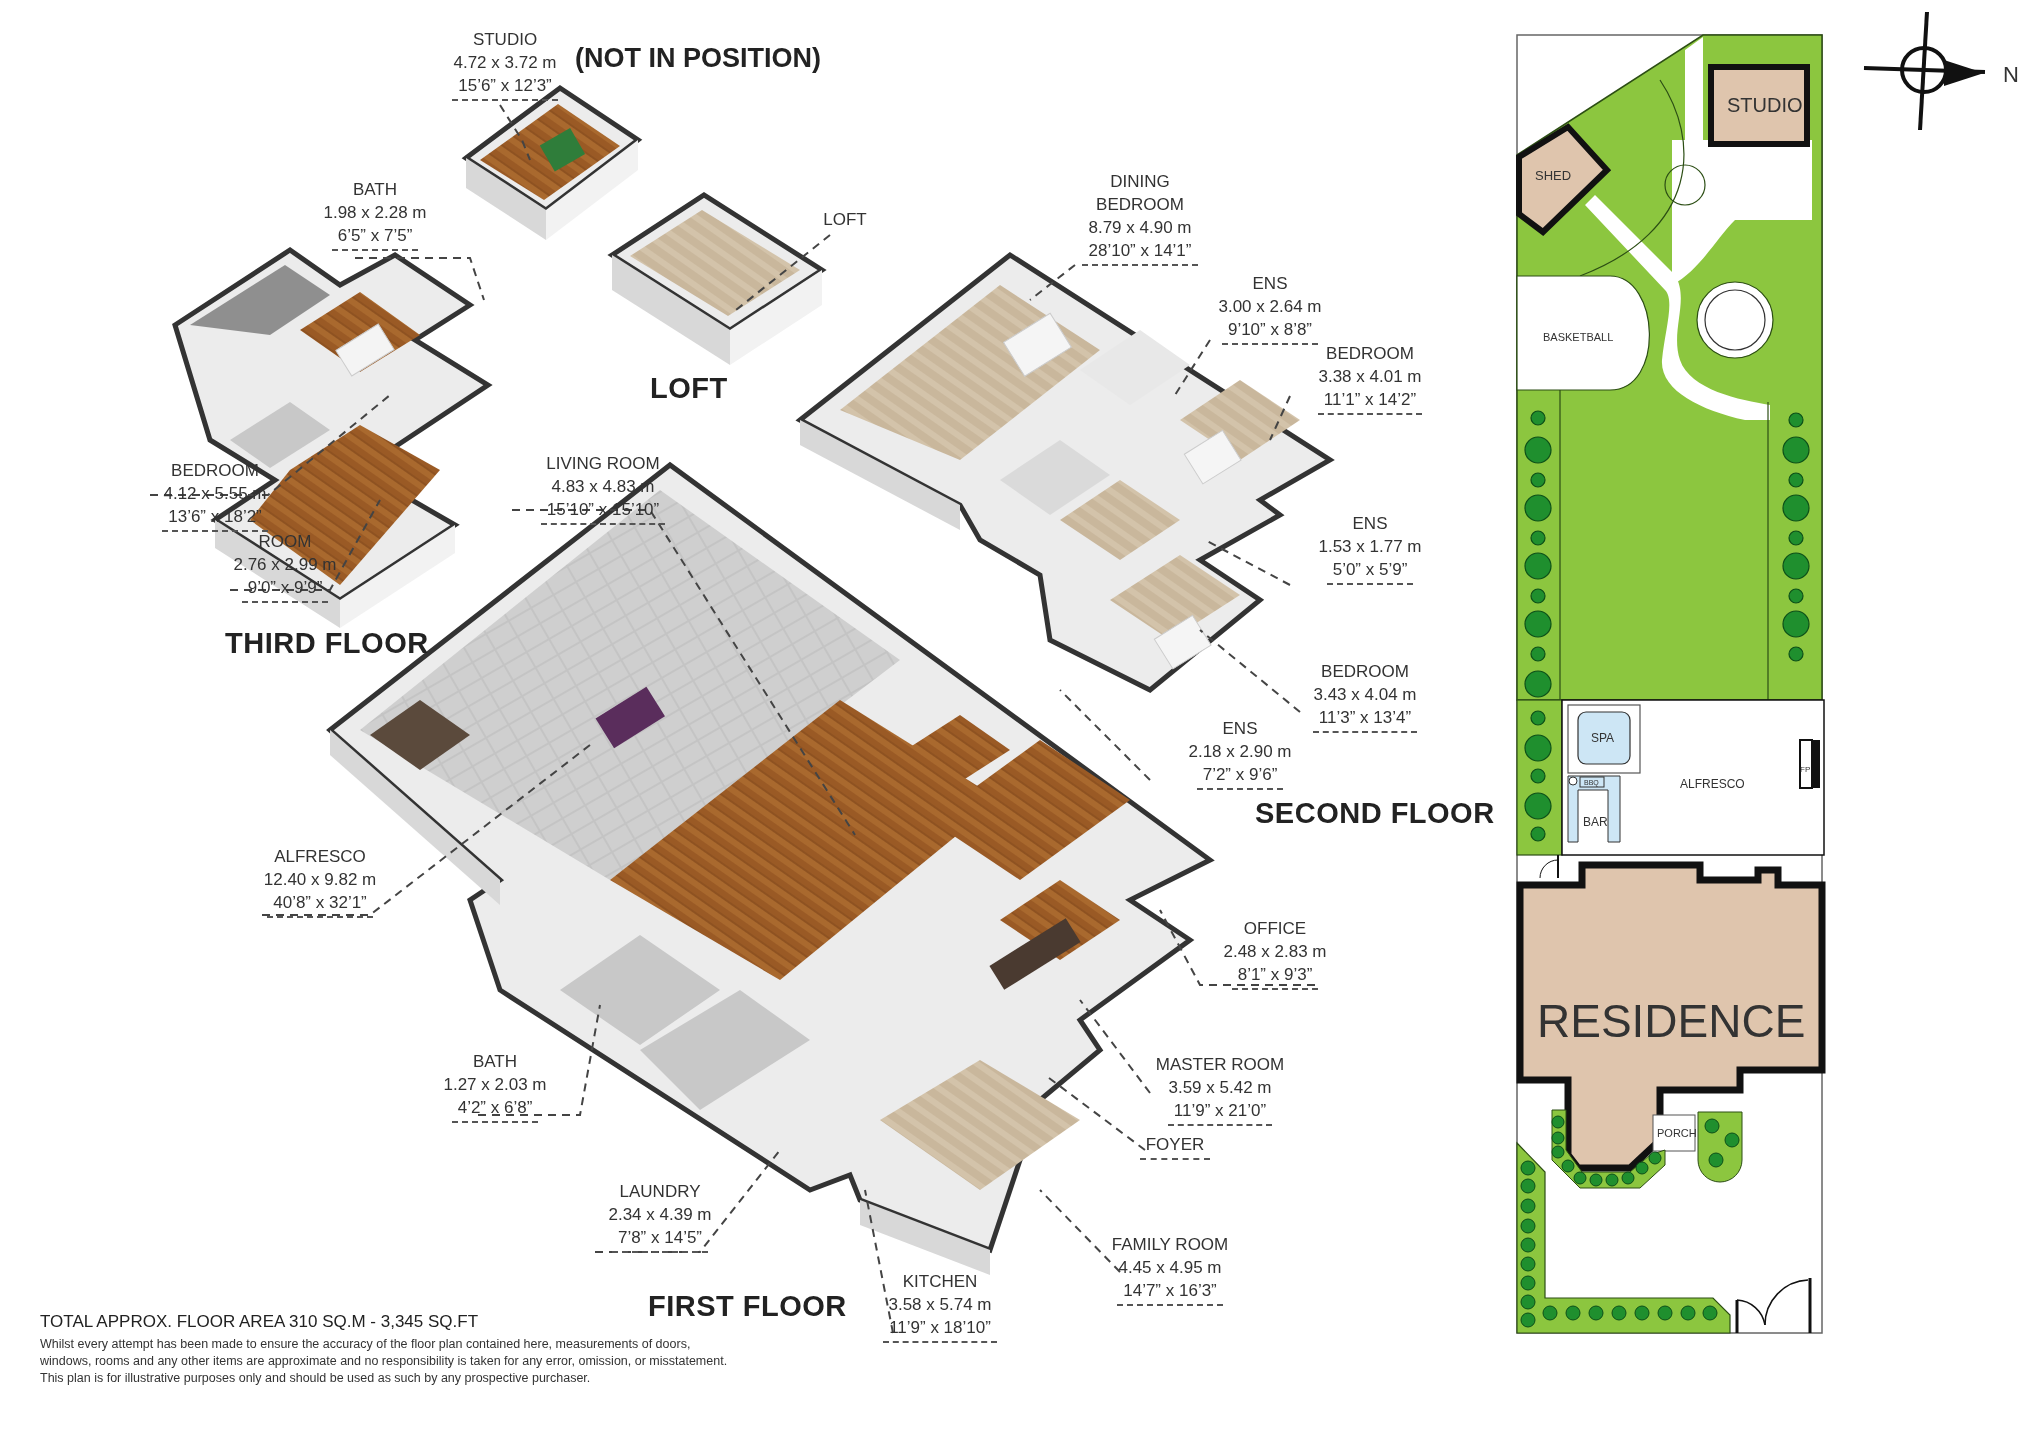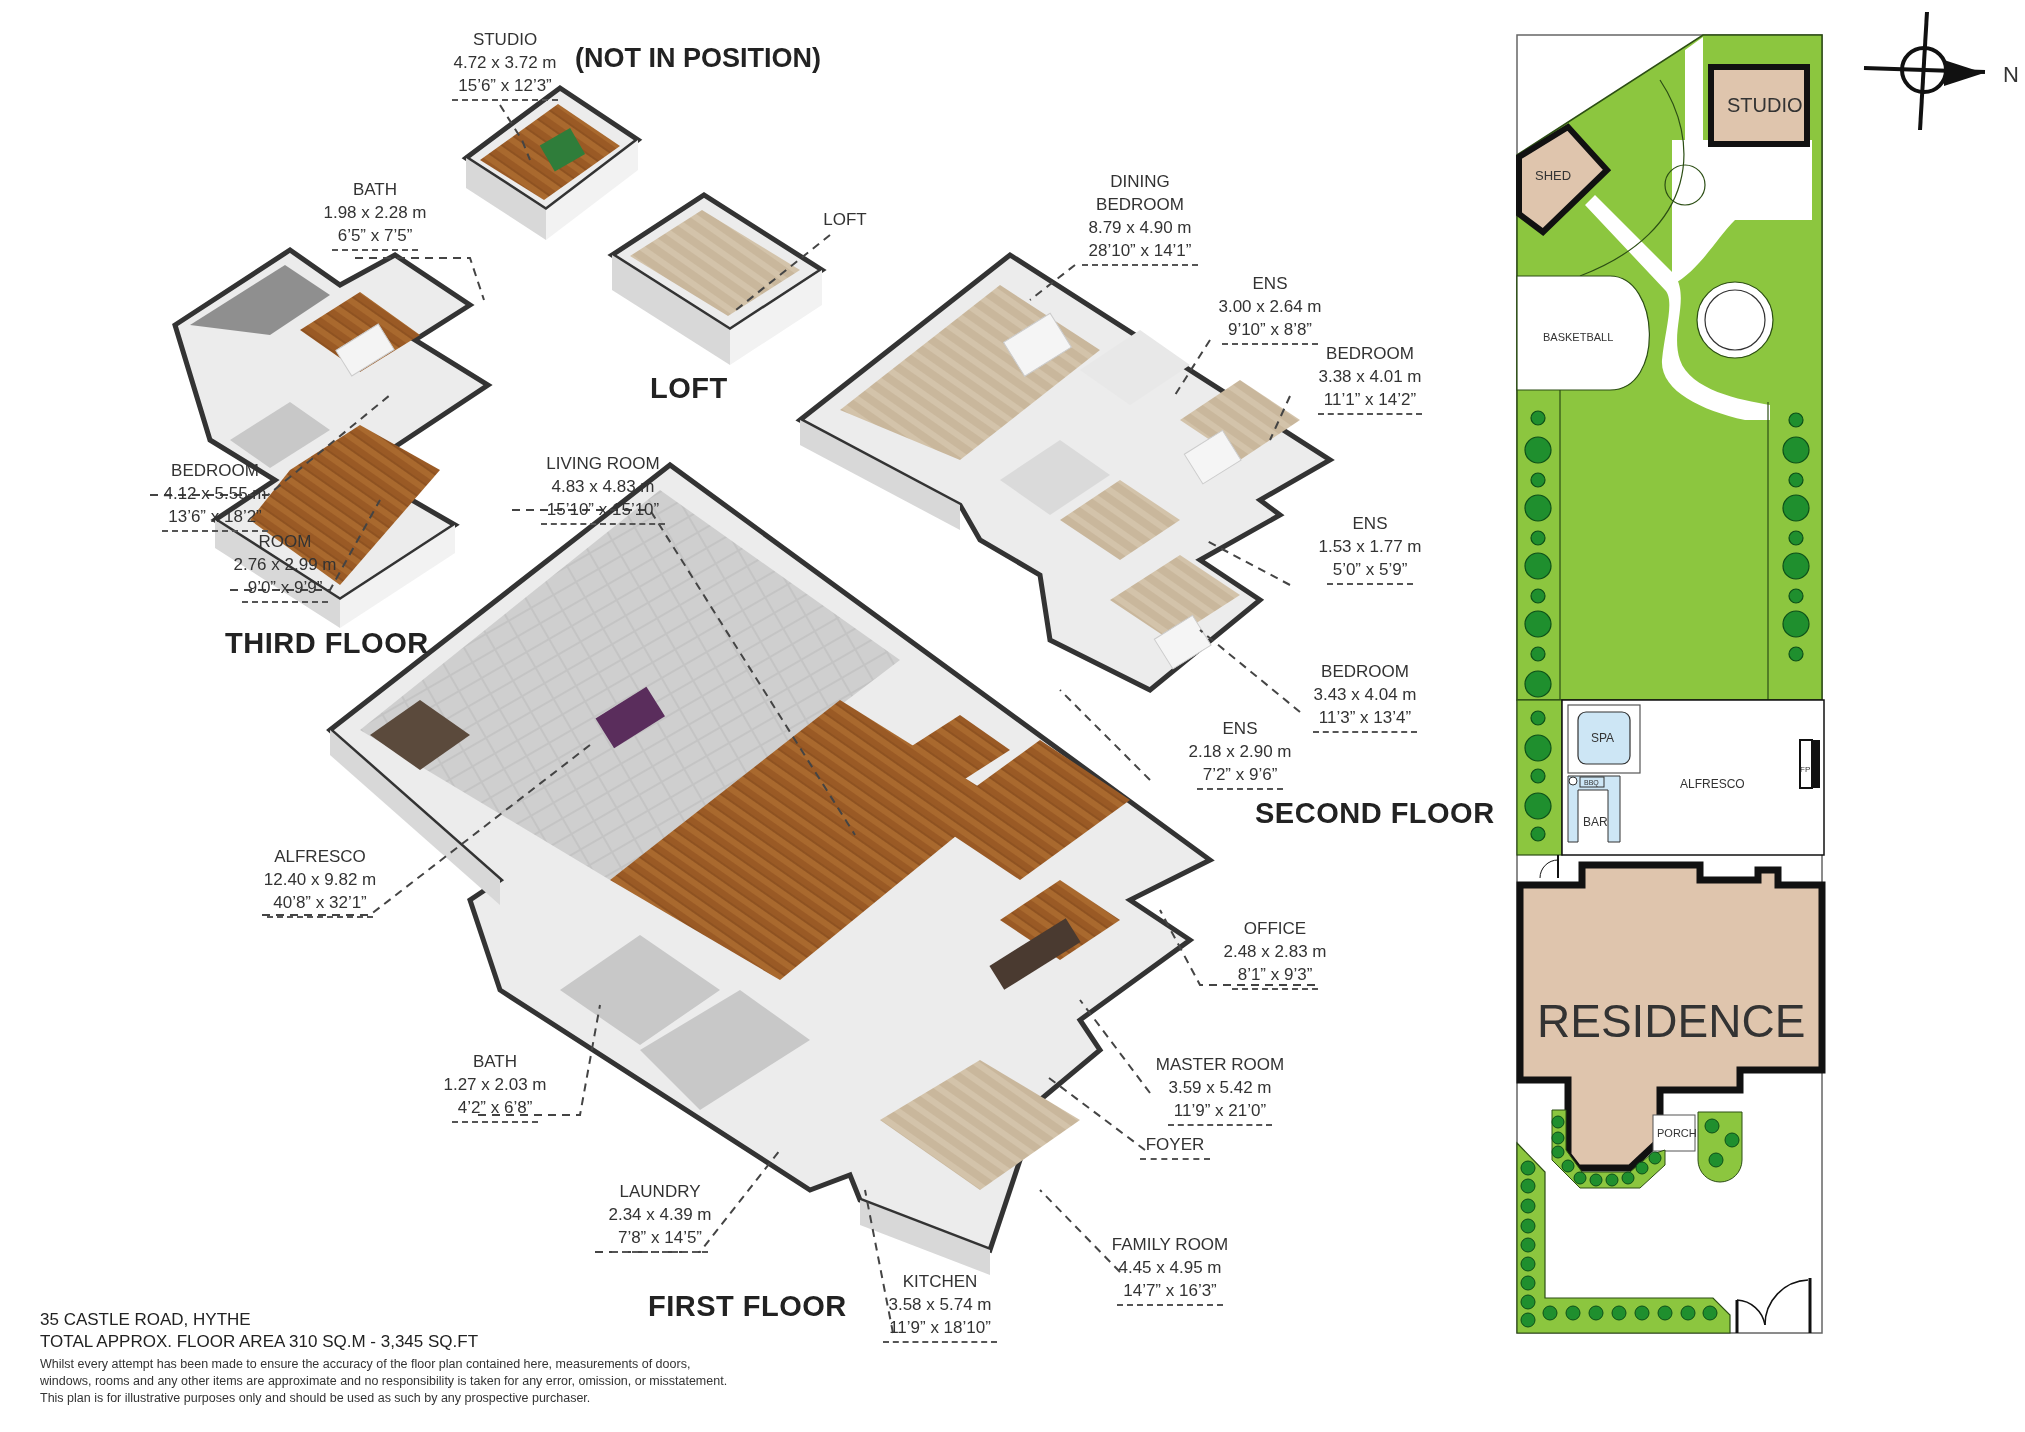--- a/index.html
+++ b/index.html
@@ -362,20 +362,19 @@
 
   <g stroke="#111" fill="none">
     <line x1="1737" y1="1300" x2="1737" y2="1333" stroke-width="3"></line>
     <line x1="1810" y1="1278" x2="1810" y2="1333" stroke-width="3"></line>
     <path d="M1737,1300 A30,30 0 0 1 1765,1325" stroke-width="1.5"></path>
     <path d="M1765,1325 A45,45 0 0 1 1808,1280" stroke-width="1.5"></path>
   </g>
 </svg>
 
 <div class="footer">
-  <div class="addr">35 CASTLE ROAD, HYTHE</div>
   <div class="area">TOTAL APPROX. FLOOR AREA 310 SQ.M - 3,345 SQ.FT</div>
   <div class="disc">
     <div>Whilst every attempt has been made to ensure the accuracy of the floor plan contained here, measurements of doors,</div>
     <div>windows, rooms and any other items are approximate and no responsibility is taken for any error, omission, or misstatement.</div>
     <div>This plan is for illustrative purposes only and should be used as such by any prospective purchaser.</div>
   </div>
 </div>
 
 </body></html>

